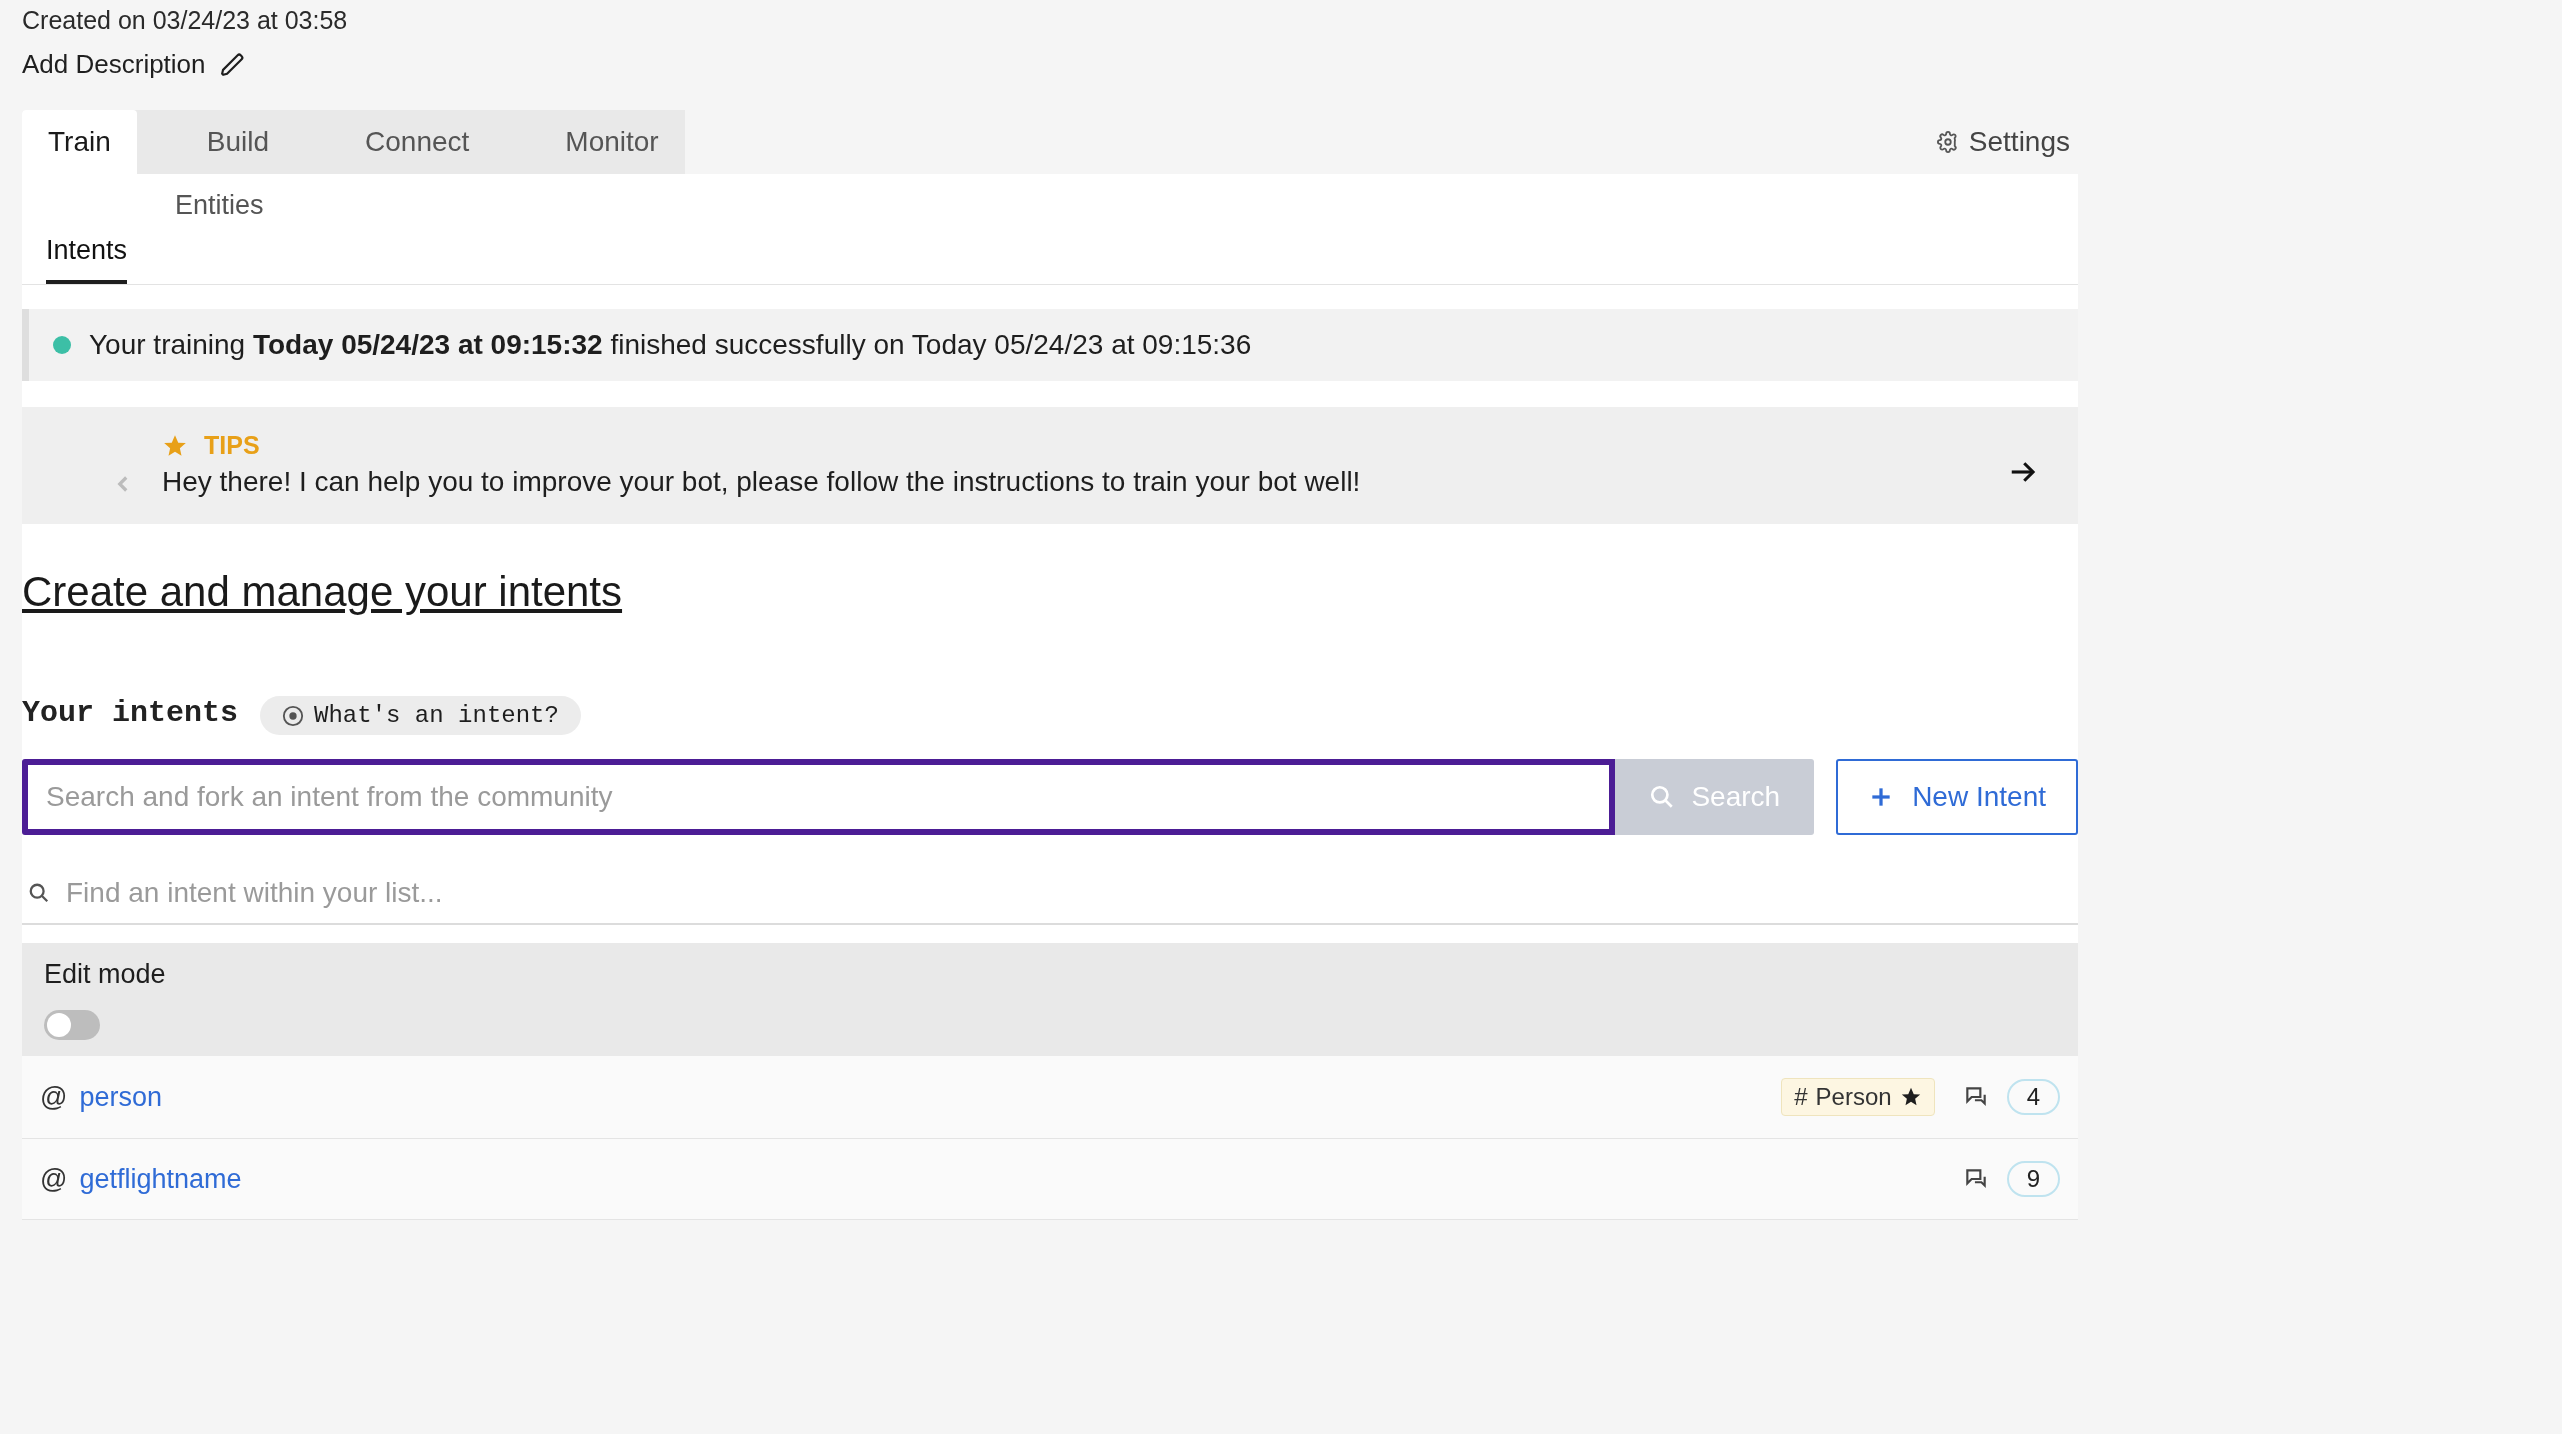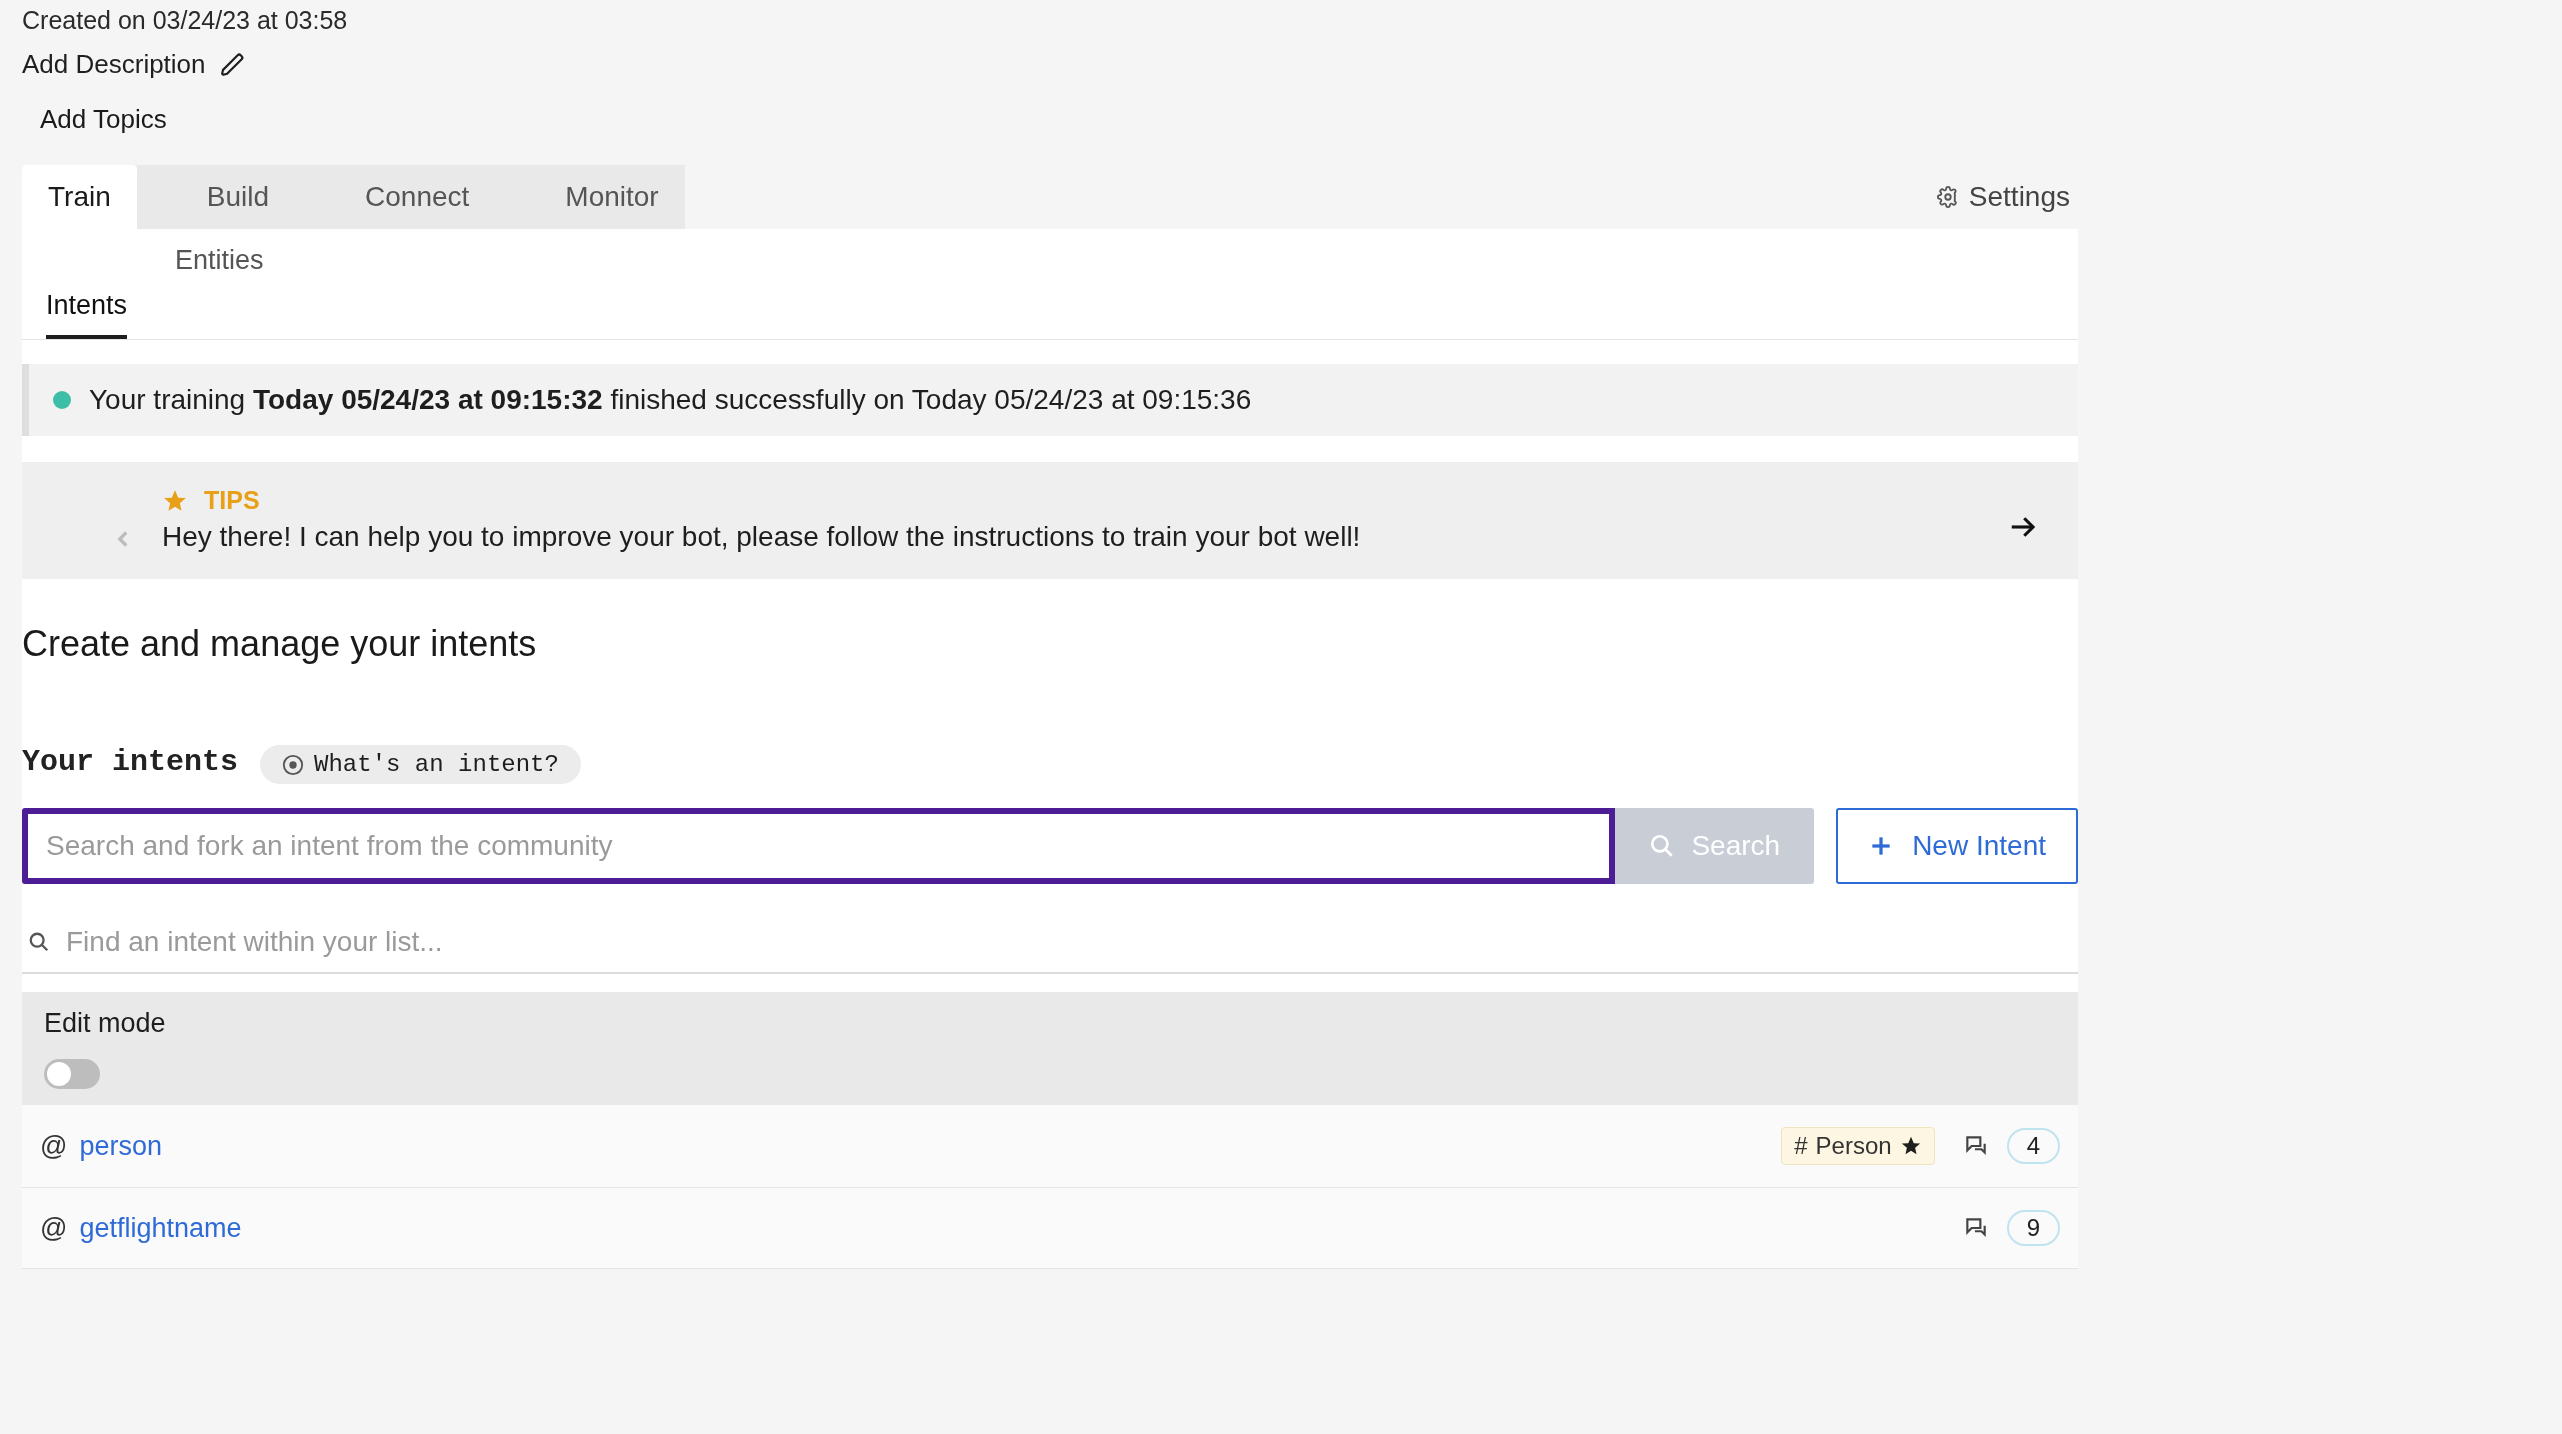--- a/index.html
+++ b/index.html
@@ -115,22 +115,23 @@
   }
   .tips-text { font-size: 28px; color: #1e1e1e; margin-top: 6px; margin-left: 60px; }
   .tips-arrow-left {
     position: absolute; left: 88px; top: 64px; color: #bcbcbc; font-size: 30px;
   }
   .tips-arrow-right {
     position: absolute; right: 40px; top: 50px; color: #111; font-size: 36px;
   }
 
   .section-title {
-    font-size: 36px; color: #1a1a1a; font-weight: 400;
+    font-size: 42px; color: #1a1a1a; font-weight: 400;
     margin: 44px 0 0 0;
+    text-decoration: underline;
   }
 
   .your-intents-row {
     display: flex; align-items: flex-start; gap: 22px; margin-top: 80px; font-family: Liberation Mono, monospace;
   }
   .your-intents-label { font-size: 30px; font-weight: 600; color: #222; }
   .whats-intent-pill {
     display: flex; align-items: center; gap: 10px;
     background: #ececec; border-radius: 100px; padding: 6px 22px;
     font-size: 24px; color: #1e1e1e;
@@ -213,21 +214,20 @@
     <div class="meta-area">
       <div class="created-on">Created on 03/24/23 at 03:58</div>
       <div class="add-desc-row">
         <div class="add-desc">Add Description</div>
         <span>
           <svg class="icon" viewBox="0 0 24 24" fill="none" stroke="#1e1e1e" stroke-width="2">
             <path d="M3 21l3.5-.8L20 6.7a2 2 0 0 0 0-2.8l-.9-.9a2 2 0 0 0-2.8 0L2.8 16.5 2 20z"></path>
           </svg>
         </span>
       </div>
-      <div class="add-topics">Add Topics</div>
     </div>
 
     <div class="tab-bar">
       <div class="tab-bar-tabs">
         <div class="tab active">Train</div>
         <div class="tab">Build</div>
         <div class="tab">Connect</div>
         <div class="tab">Monitor</div>
       </div>
       <div class="tab-bar-spacer"></div>

